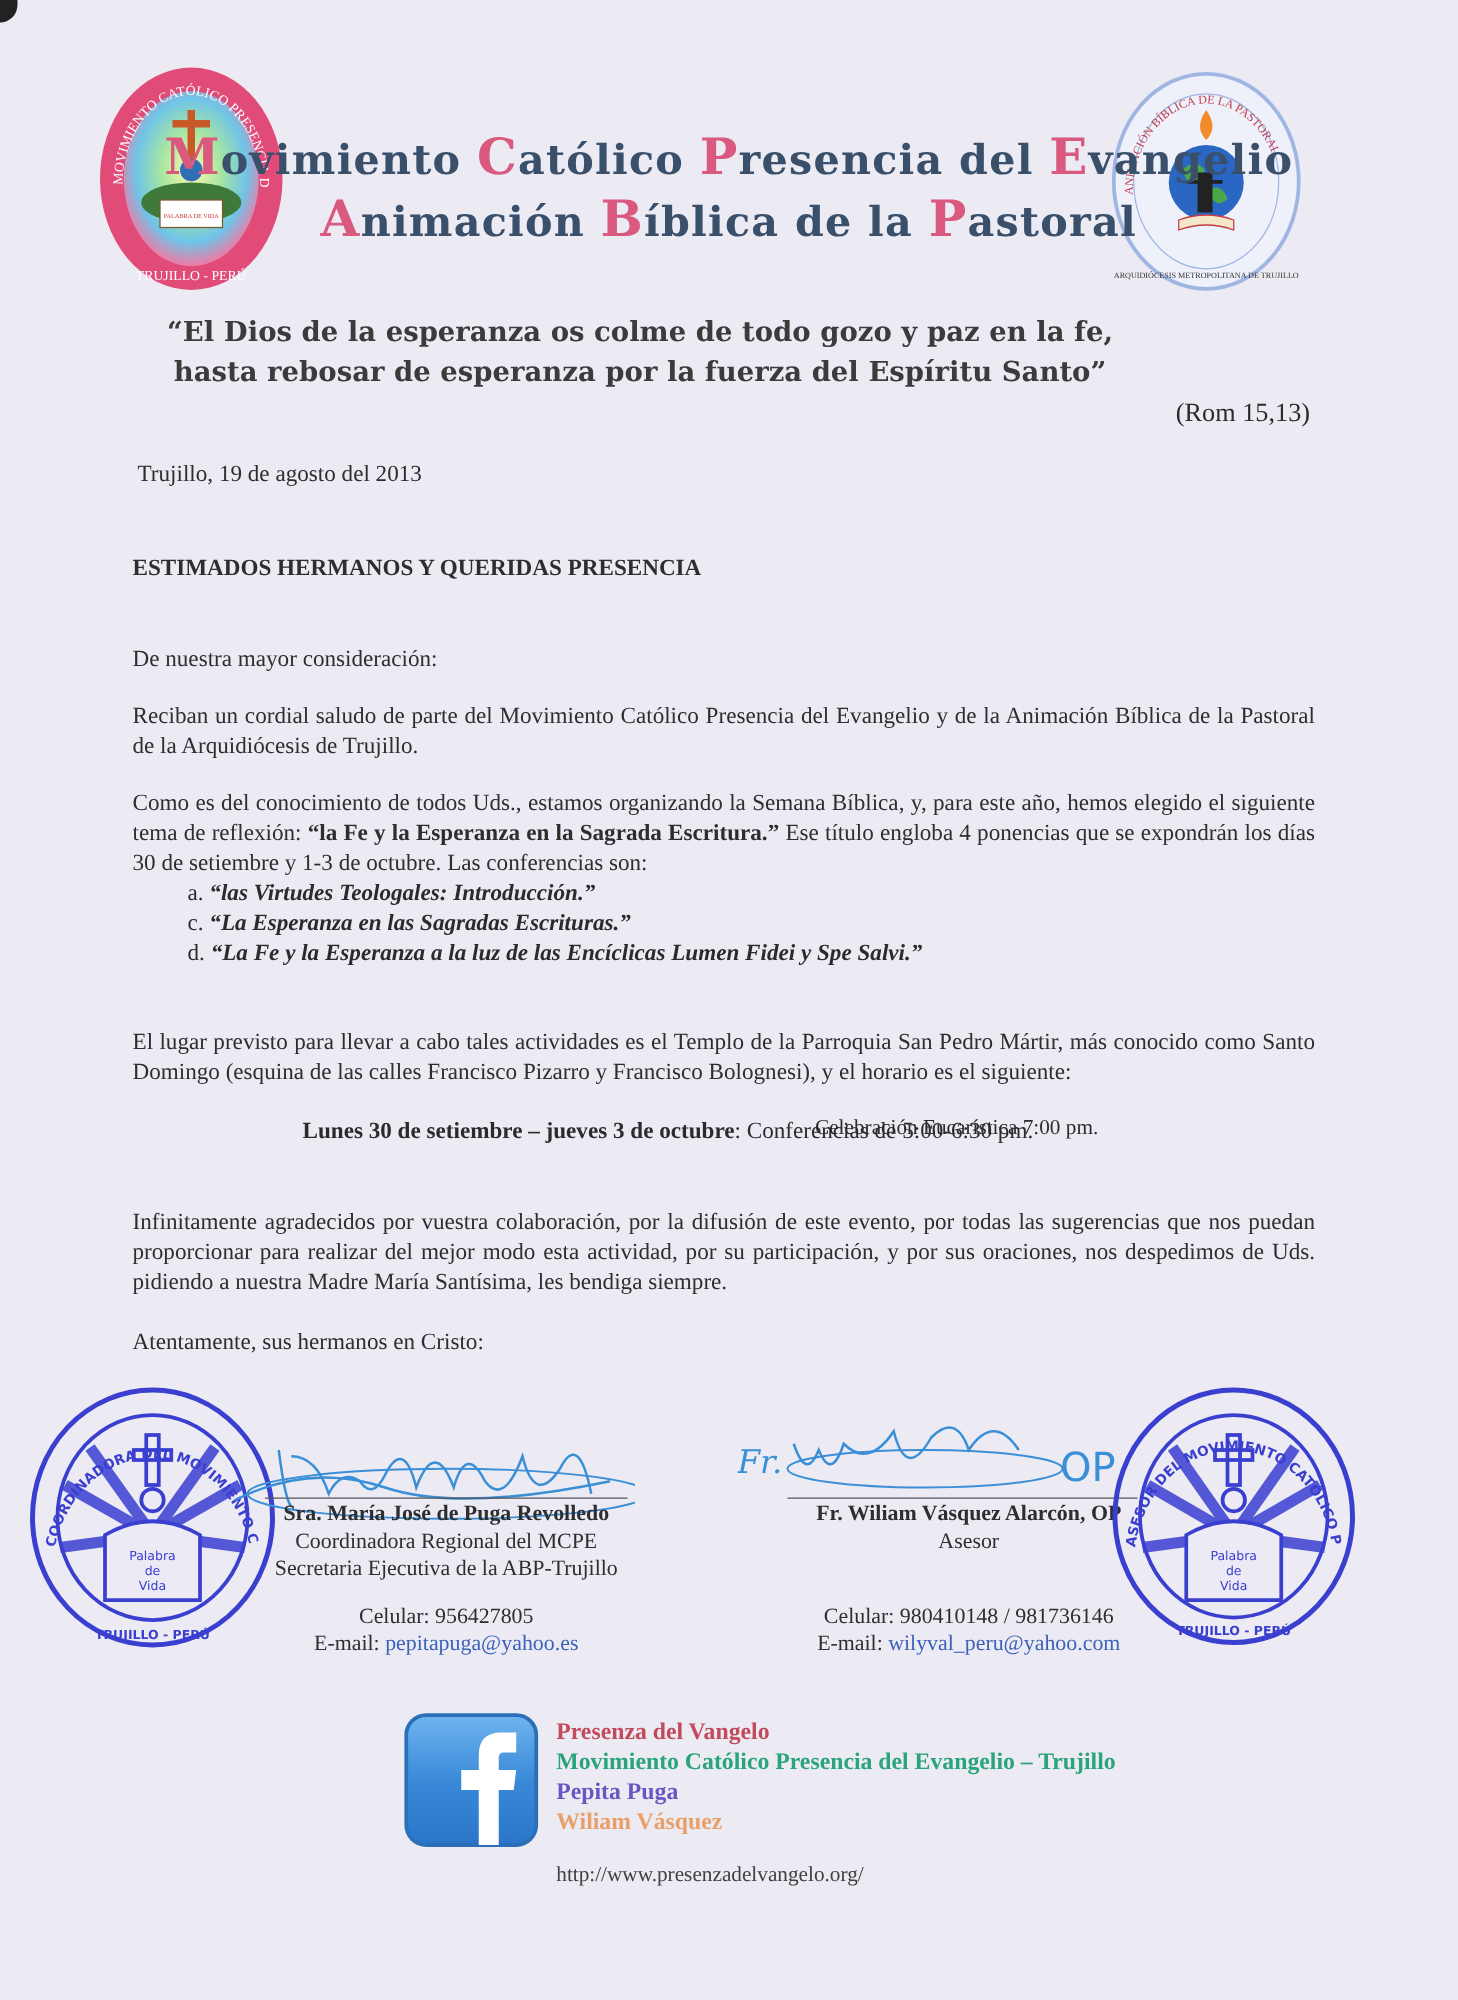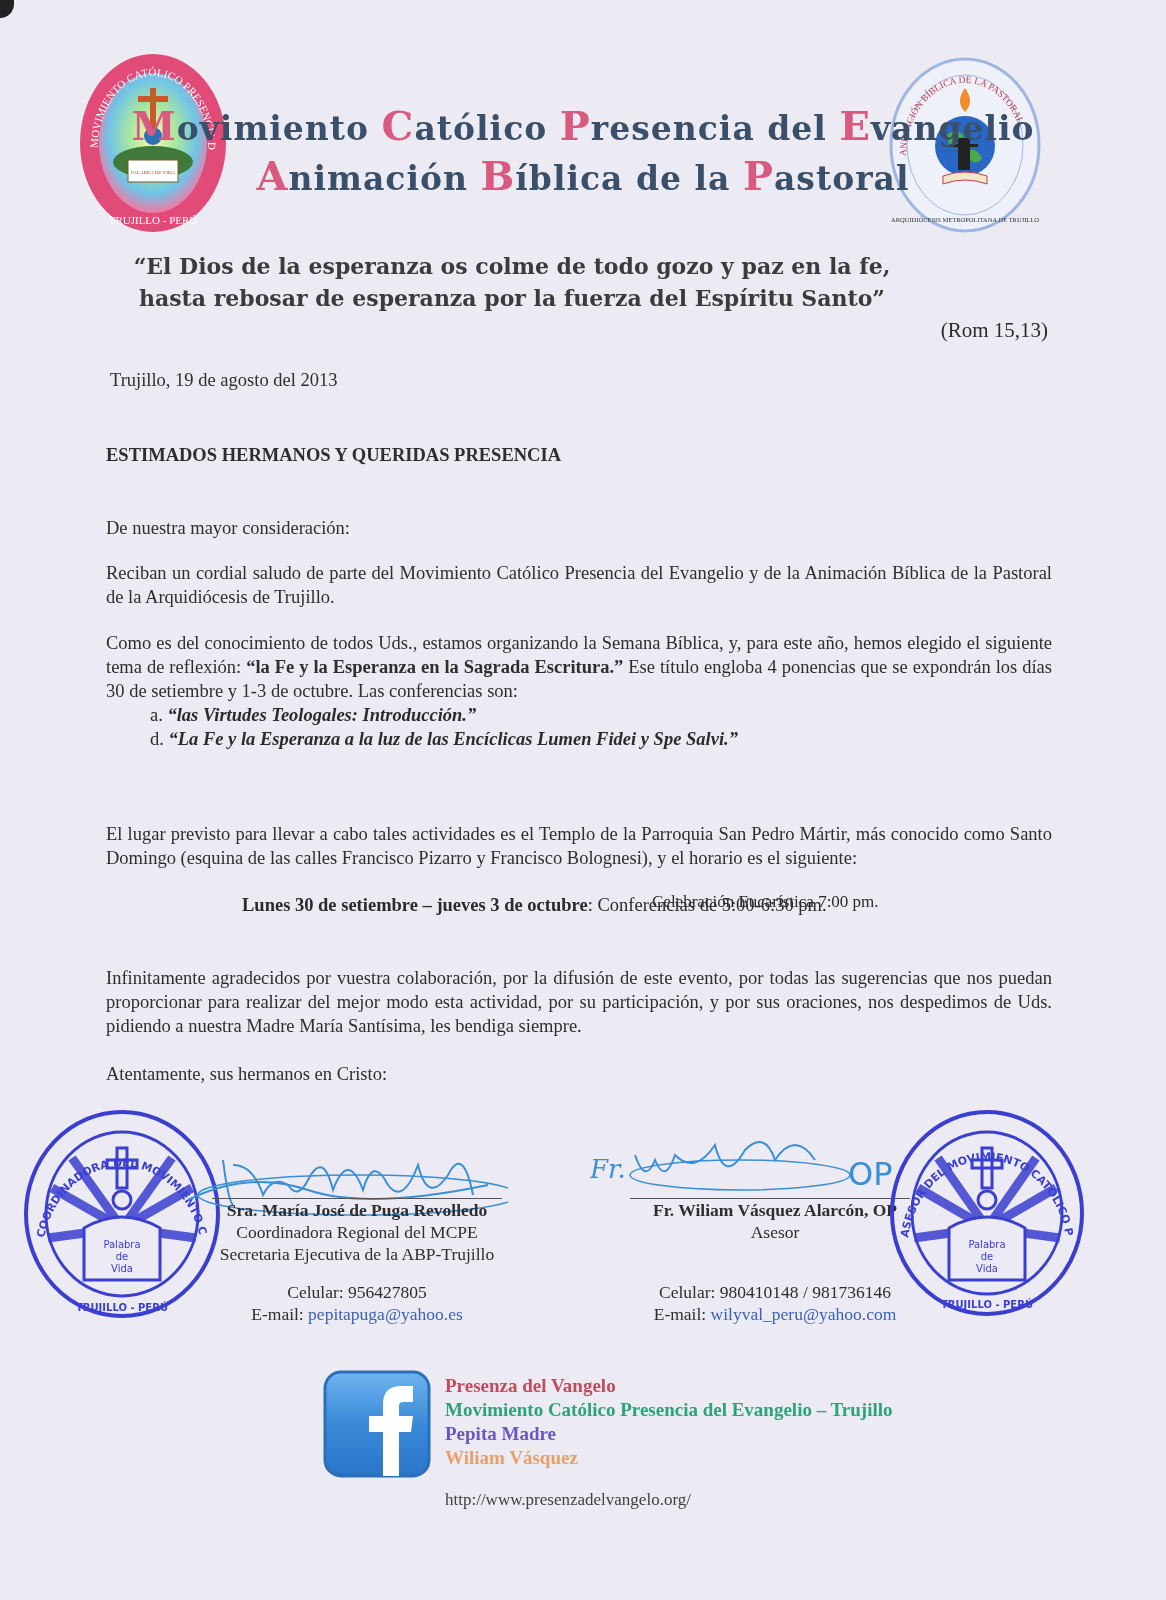--- a/index.html
+++ b/index.html
@@ -96,20 +96,21 @@
 <div class="p b" style="top:443px;">ESTIMADOS HERMANOS Y QUERIDAS PRESENCIA</div>
 <div class="p" style="top:516px;">De nuestra mayor consideración:</div>
 <div class="p" style="top:561px;">Reciban un cordial saludo de parte del Movimiento Católico Presencia del Evangelio y de la Animación Bíblica de la Pastoral de la Arquidiócesis de Trujillo.</div>
 
 <div class="p" style="top:631px;">
   <span>Como es del conocimiento de todos Uds., estamos organizando la Semana Bíblica, y, para este año, hemos elegido el siguiente tema de reflexión: </span><span class="b">“la Fe y la Esperanza en la Sagrada Escritura.”</span><span> Ese título engloba 4 ponencias que se expondrán los días 30 de setiembre y 1-3 de octubre. Las conferencias son:</span>
 </div>
 
 <div class="list" style="top:703px;">
   <div><span>a.</span> <span class="it">“las Virtudes Teologales: Introducción.”</span></div>
+  <div><span>c.</span> <span class="it">“La Esperanza en las Sagradas Escrituras.”</span></div>
   <div><span>d.</span> <span class="it">“La Fe y la Esperanza a la luz de las Encíclicas Lumen Fidei y Spe Salvi.”</span></div>
 </div>
 
 <div class="p" style="top:822px;">El lugar previsto para llevar a cabo tales actividades es el Templo de la Parroquia San Pedro Mártir, más conocido como Santo Domingo (esquina de las calles Francisco Pizarro y Francisco Bolognesi), y el horario es el siguiente:</div>
 
 <div class="abs" style="left:242px;top:893px;font-size:18.5px;line-height:24px;">
   <span class="b">Lunes 30 de setiembre – jueves 3 de octubre</span><span>: Conferencias de 5:00-6:30 pm.</span>
 </div>
 <div class="abs" style="left:652px;top:892px;font-size:17px;">Celebración Eucarística 7:00 pm.</div>
 
@@ -213,17 +214,17 @@
         <stop offset="1" stop-color="#2a75c8"></stop>
       </linearGradient>
     </defs>
     <rect x="2" y="2" width="104" height="104" rx="16" fill="url(#fbg)" stroke="#2a6fb8" stroke-width="3"></rect>
     <path d="M60 106 V62 H46 V46 H60 V34 q0 -18 18 -18 H90 V32 H80 q-4 0 -4 4 V46 H90 L88 62 H76 V106z" fill="#fff"></path>
   </svg>
 </div>
 <div class="fb-text" style="top:1374px;">
   <div style="color:#c24a5c">Presenza del Vangelo</div>
   <div style="color:#2aa47a">Movimiento Católico Presencia del Evangelio – Trujillo</div>
-  <div style="color:#6a55c4">Pepita Madre</div>
+  <div style="color:#6a55c4">Pepita Puga</div>
   <div style="color:#e8a06a">Wiliam Vásquez</div>
 </div>
 
 <div class="url">http://www.presenzadelvangelo.org/</div>
 
 </body></html>

